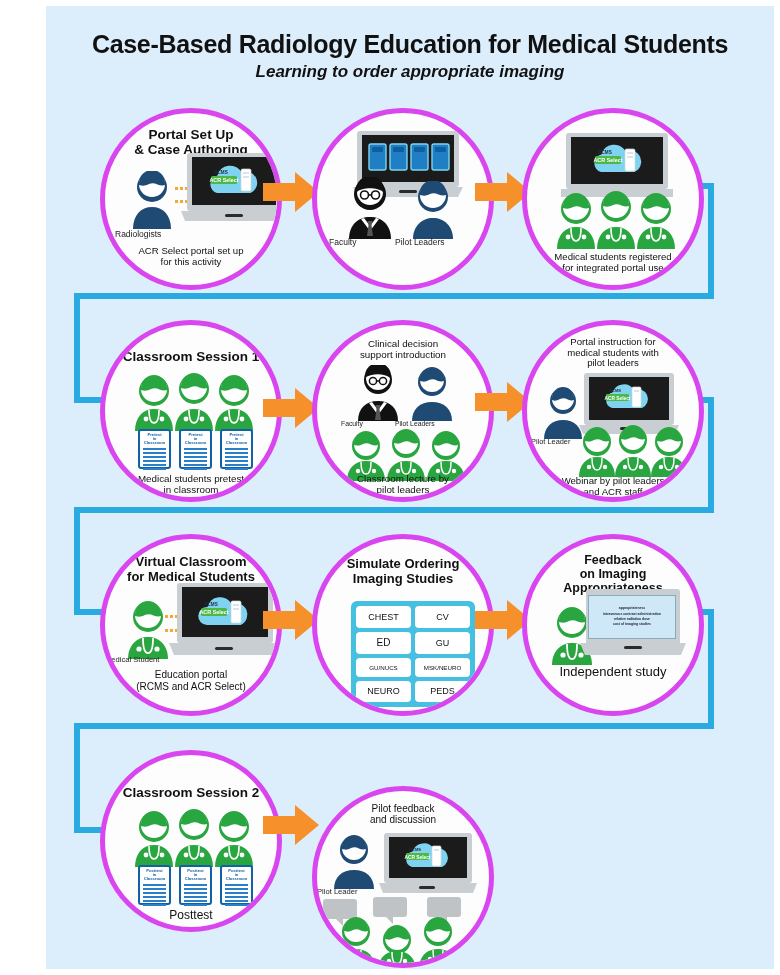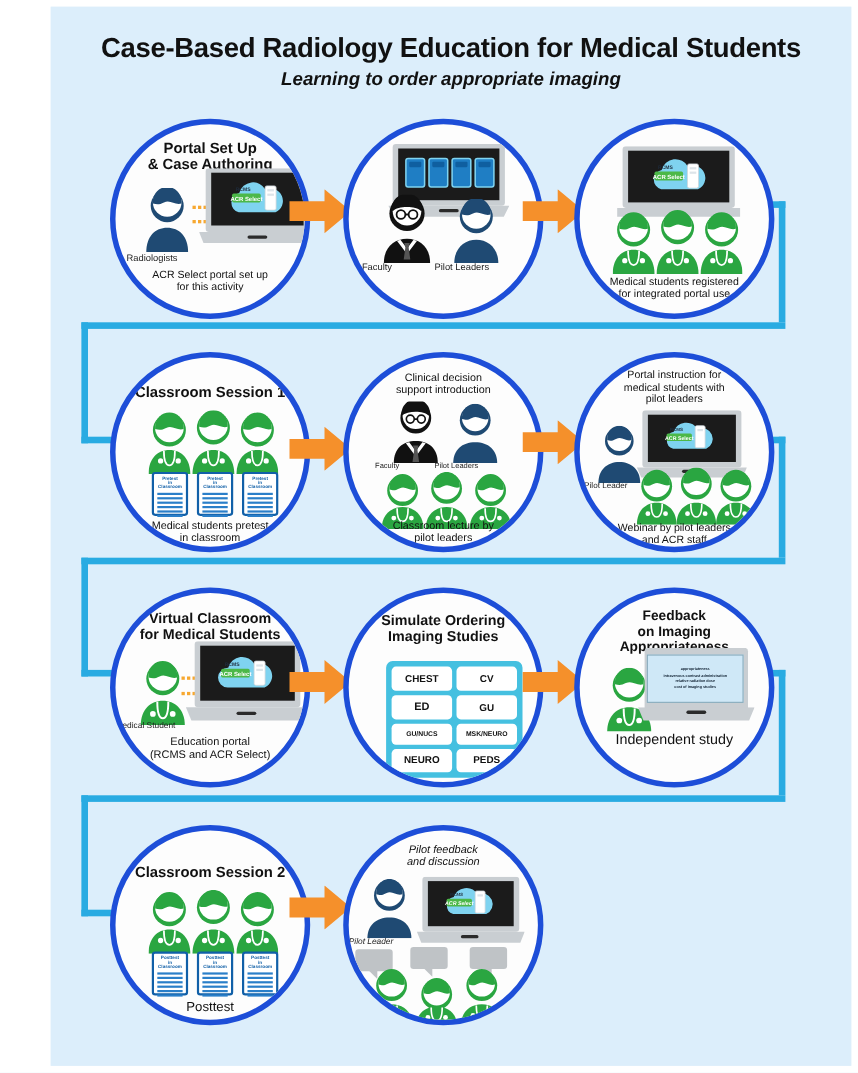--- a/index.html
+++ b/index.html
@@ -11,21 +11,21 @@
   .title{position:absolute;left:60px;top:30px;width:700px;text-align:center;
          font-size:25px;font-weight:bold;color:#111;letter-spacing:-0.3px;}
   .subtitle{position:absolute;left:60px;top:62px;width:700px;text-align:center;
          font-size:17px;font-style:italic;font-weight:bold;color:#111;}
 
   
   .conn{position:absolute;background:#29abe2;}
 
   
   .circle{position:absolute;border-radius:50%;background:#fdfdfd;
-          border:5px solid #1d4ed8;box-sizing:border-box;overflow:hidden;}
+          border:5px solid #d946ef;box-sizing:border-box;overflow:hidden;}
   .ctitle{position:absolute;width:100%;text-align:center;font-weight:bold;color:#111;line-height:1.12;}
   .ccap{position:absolute;width:100%;text-align:center;color:#111;line-height:1.15;}
   .small-lab{position:absolute;text-align:left;color:#222;}
 
   
   .arrow{position:absolute;}
   .arrow svg{display:block;}
 
   
   .person{position:absolute;}
@@ -36,21 +36,21 @@
 
   
   .paper{position:absolute;background:#fff;border:2px solid #1160a8;box-sizing:border-box;
          border-radius:3px;}
   .paper .ptitle{text-align:center;font-weight:bold;color:#1160a8;line-height:1.0;}
   .paper .pline{background:#2a7fc9;height:2px;margin:2px 3px;}
 
   
   .pad{position:absolute;background:#45c0e0;border-radius:6px;padding:5px;
        display:grid;grid-template-columns:1fr 1fr;gap:4px;}
-  .pad .cat{background:#fff;border-radius:4px;font-weight:bold;
+  .pad .cat{background:#fff;border-radius:4px;font-weight:normal;
             color:#111;display:flex;align-items:center;justify-content:center;}
 
   
   .bubble{position:absolute;background:#bfc3c6;border-radius:3px;}
   .bubble:after{content:"";position:absolute;left:12px;bottom:-7px;width:0;height:0;
        border-left:8px solid transparent;border-right:0 solid transparent;border-top:8px solid #bfc3c6;}
 
   
   .screenlist{position:absolute;background:#cfe8f7;border:1px solid #8ab;box-sizing:border-box;
        display:flex;flex-direction:column;align-items:center;justify-content:center;}
@@ -690,21 +690,21 @@
 
     <div class="ccap" style="top:154px;font-size:12px;white-space:pre-line;">Posttest</div>
   </div>
 
   <div class="arrow" style="left:263px;top:805px;">
     <svg width="56" height="40" viewBox="0 0 56 40">
       <path d="M0 11 h32 v-11 l24 20 l-24 20 v-11 h-32z" fill="#f5902b"></path>
     </svg>
   </div>
 
-  <div class="circle" style="left:312px;top:750px;width:182px;height:182px;font-style:italic;">
+  <div class="circle" style="left:312px;top:786px;width:182px;height:182px;">
     <div class="ctitle" style="top:12px;font-size:10px;font-weight:normal;white-space:pre-line;">Pilot feedback
 and discussion</div>
 
     <div class="person" style="left:14px;top:44px;">
       <svg width="46" height="54" viewBox="0 0 46 54">
         <circle cx="23" cy="15" r="14" fill="#1f4a73"></circle>
         <path d="M11 13 a12 12 0 0 1 24 0 a12 12 0 0 1 -24 0z" fill="#ffffff"></path>
         <path d="M11 12 a12 12 0 0 1 24 0 l0 2 c-6 2 -9 -4 -15 -1 c-4 2 -5 2 -9 1z" fill="#1f4a73"></path>
         <path d="M3 54 c0 -12 8 -19 20 -19 c12 0 20 7 20 19z" fill="#1f4a73"></path>
       </svg>

